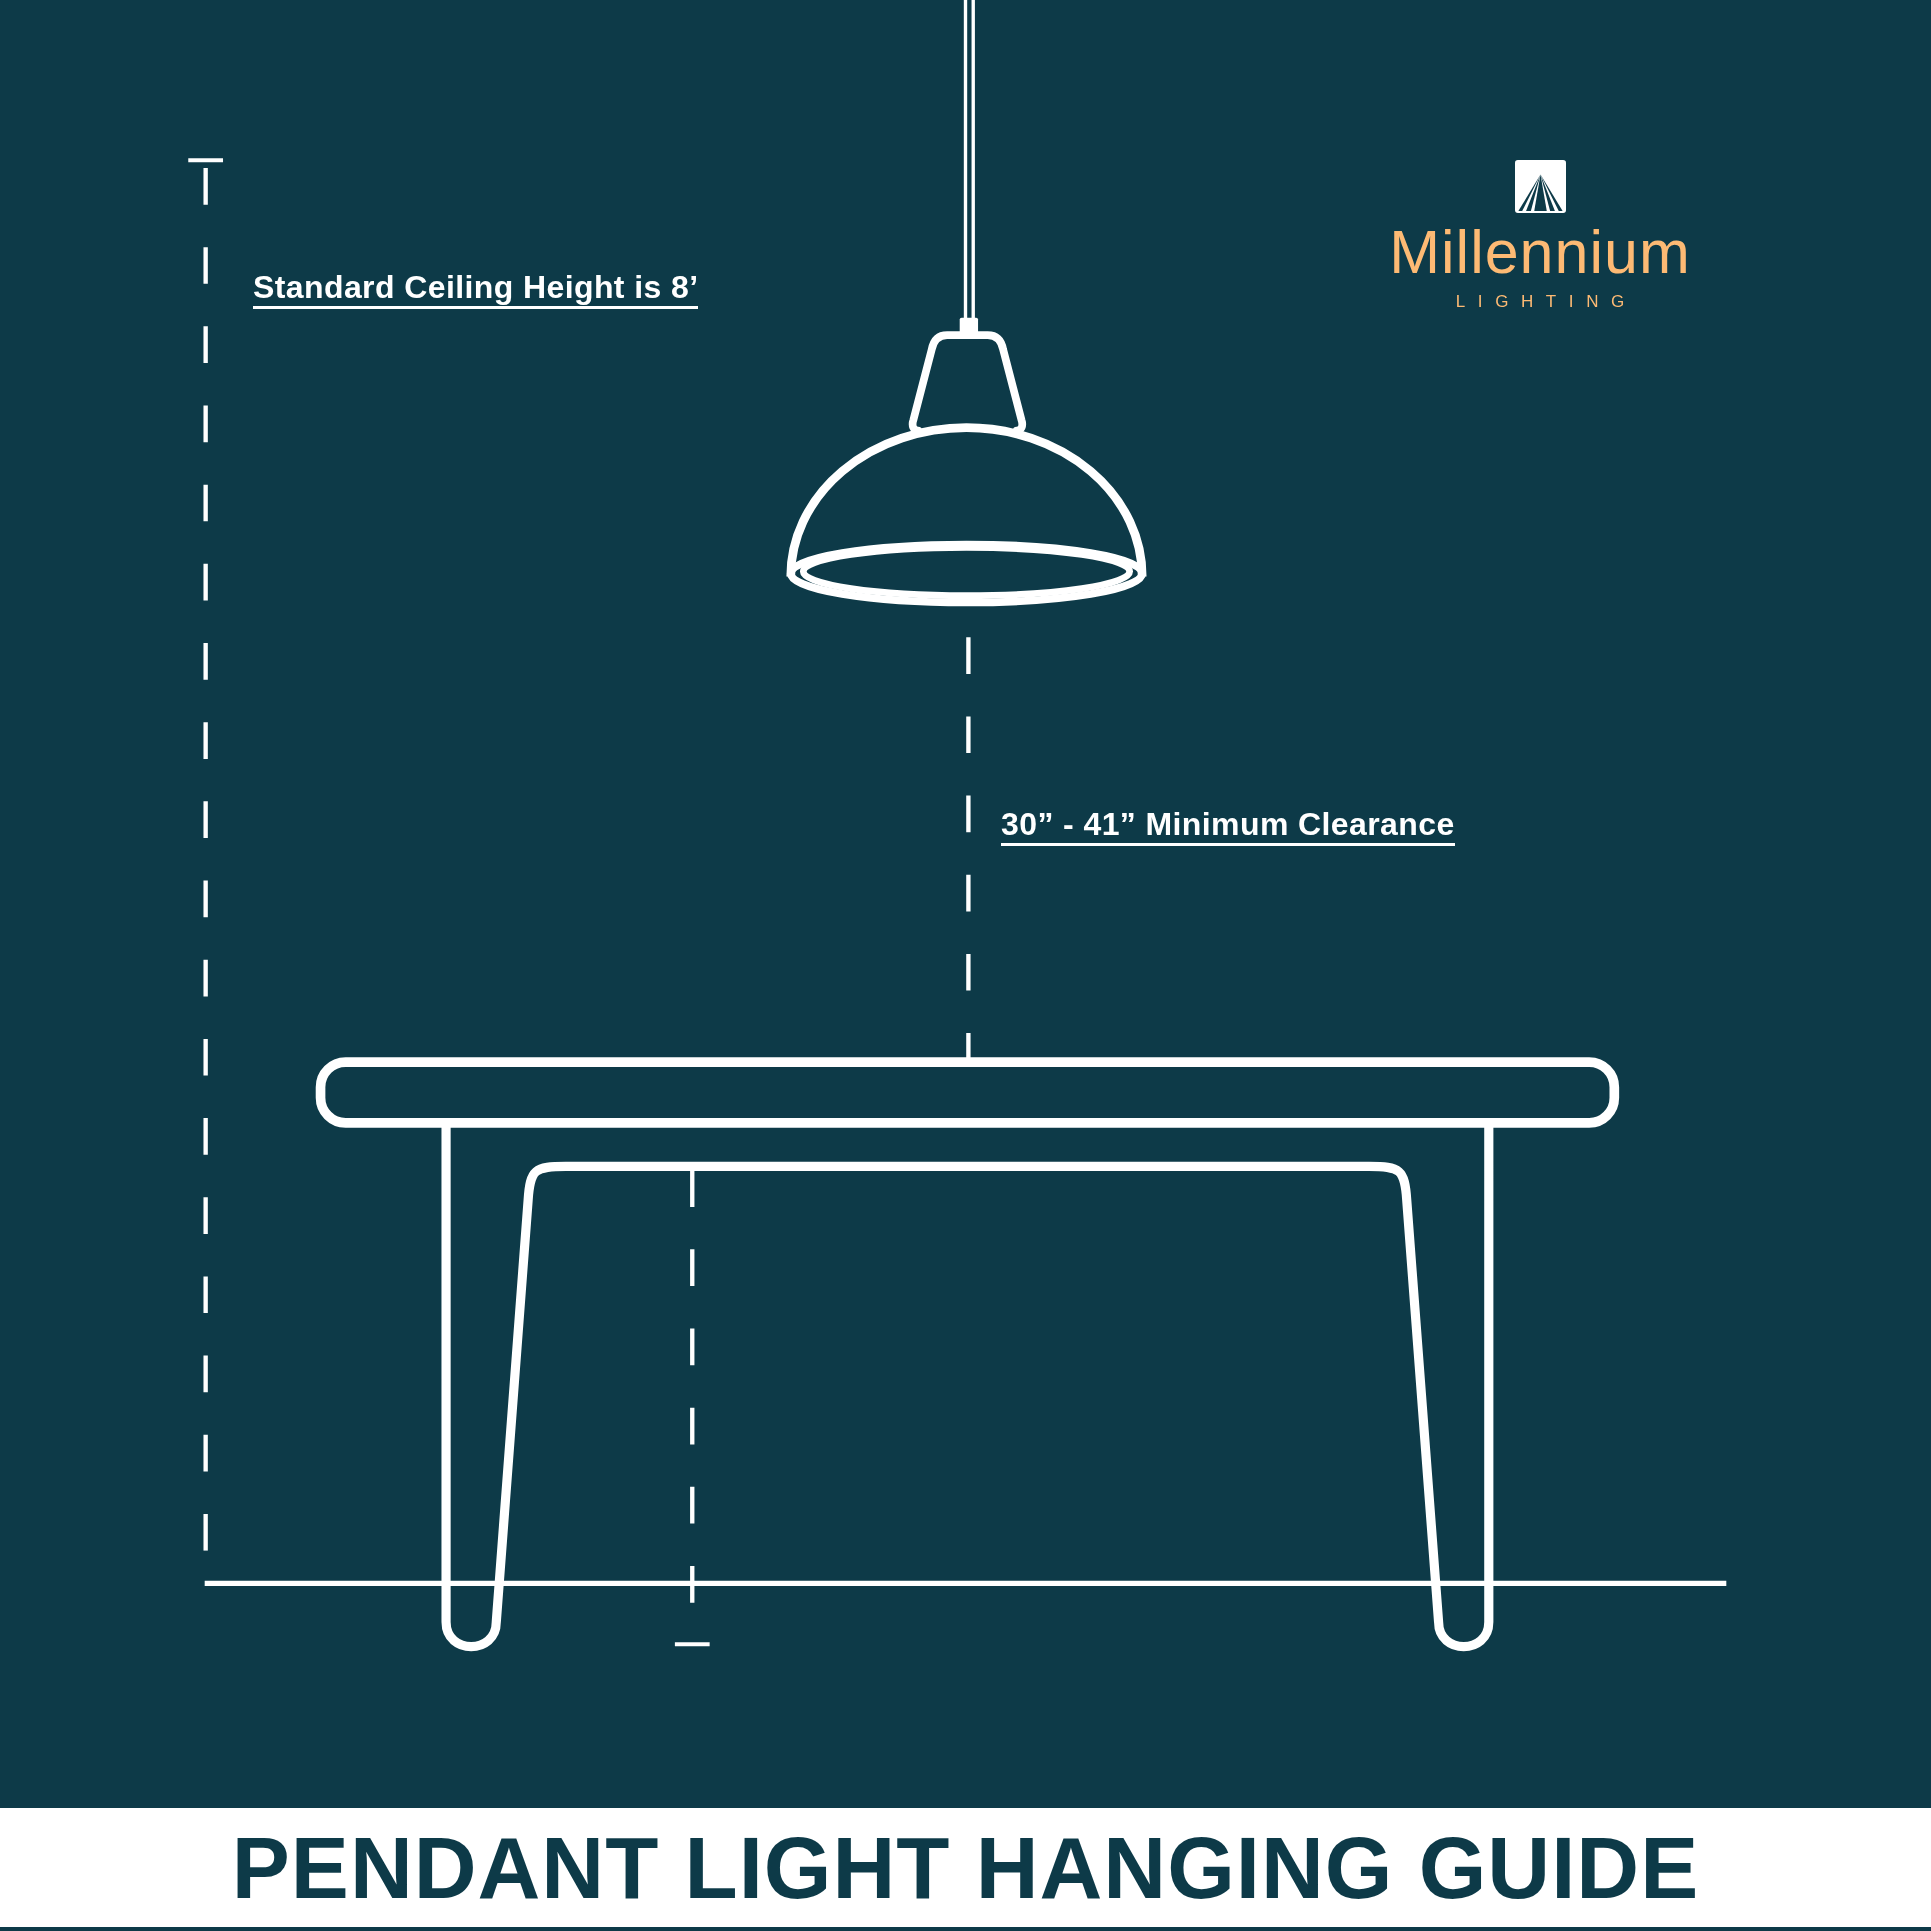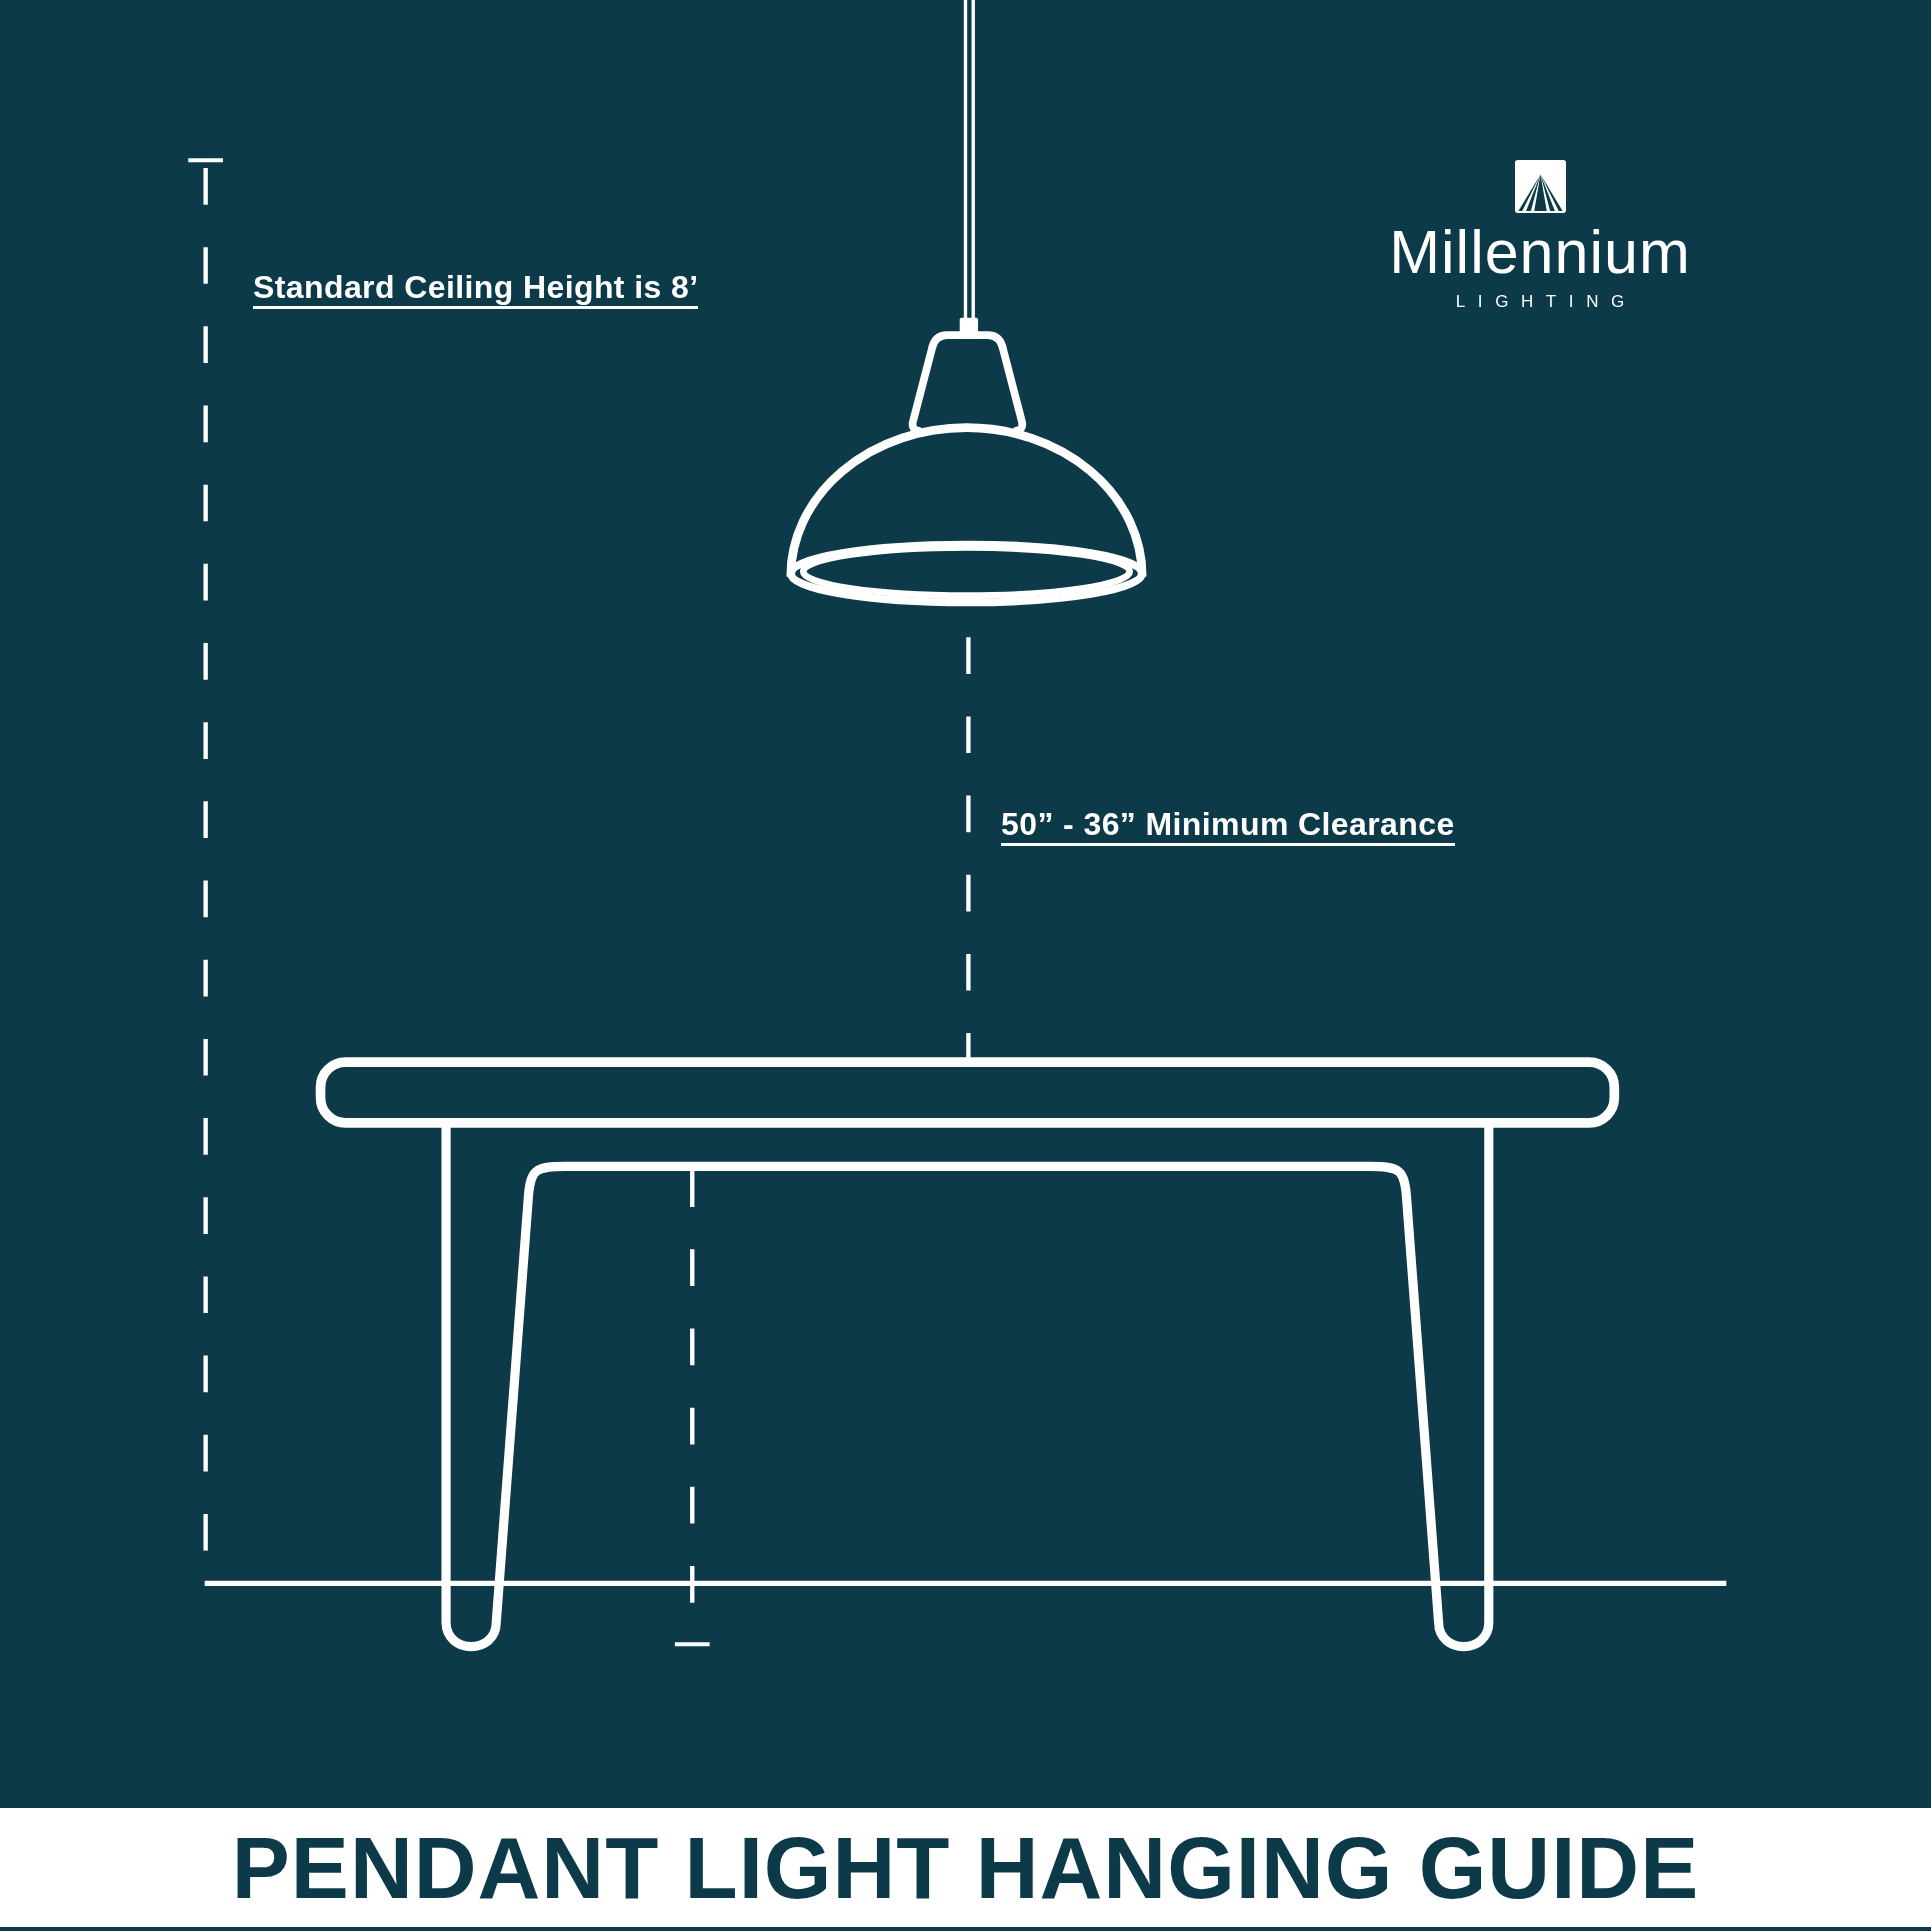--- a/index.html
+++ b/index.html
@@ -37,21 +37,21 @@
   }
   .label-ceiling{ left:253px; top:270px; }
   .label-clearance{ left:1001px; top:807px; }
   .label-table{ left:720px; top:1347px; }
 
   .logo{
     position:absolute;
     left:1347px; top:160px;
     width:386px;
     text-align:center;
-    color:#ffffff;
+    color:#fdba74;
   }
   .logo-mark{ display:block; margin:0 auto; }
   .logo-brand{
     margin-top:7.7px;
     font-size:61px;
     font-weight:400;
     letter-spacing:1px;
     line-height:62px;
   }
   .logo-tagline{
@@ -112,21 +112,21 @@
     <g>
       <line class="dash" x1="717" y1="1212" x2="717" y2="1700"></line>
       <line class="cap" x1="699" y1="1703" x2="735" y2="1703"></line>
     </g>
 
     <line class="stroke" stroke-width="5.5" x1="212" y1="1640" x2="1788" y2="1640"></line>
   </svg>
 
   <div class="label label-ceiling">Standard Ceiling Height is 8’</div>
 
-  <div class="label label-clearance">50” - 36” Minimum Clearance</div>
+  <div class="label label-clearance">30” - 41” Minimum Clearance</div>
 
 
   <div class="logo">
     <svg class="logo-mark" width="51" height="53" viewBox="0 0 53 55">
       <rect x="0" y="0" width="53" height="55" rx="3" fill="#ffffff"></rect>
       <g fill="#0d3a48">
         <path d="M26.5 15 L33 53 L20 53 Z"></path>
         <path d="M26.5 15 L16.5 53 L11.5 53 Z"></path>
         <path d="M26.5 15 L36.5 53 L41.5 53 Z"></path>
         <path d="M26.5 15 L7.5 53 L3.5 53 Z"></path>

